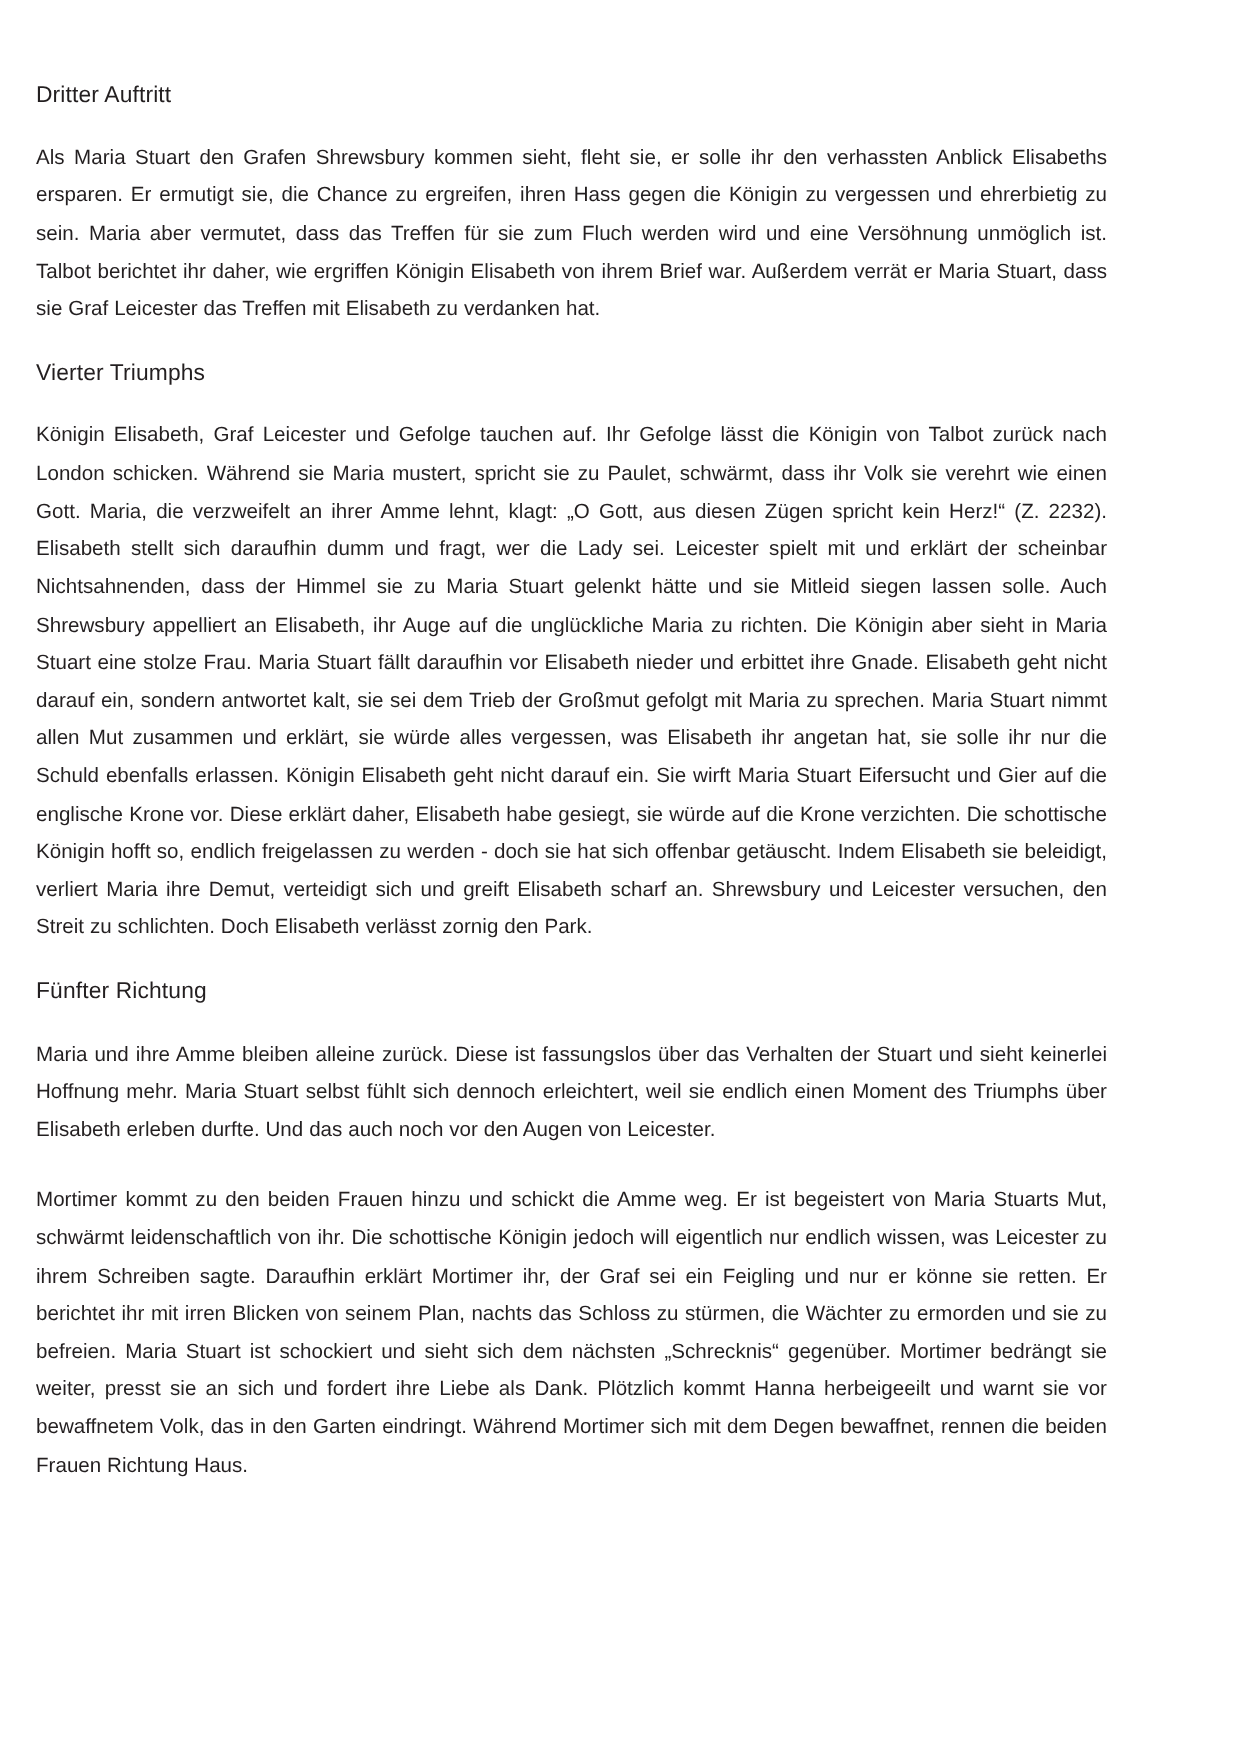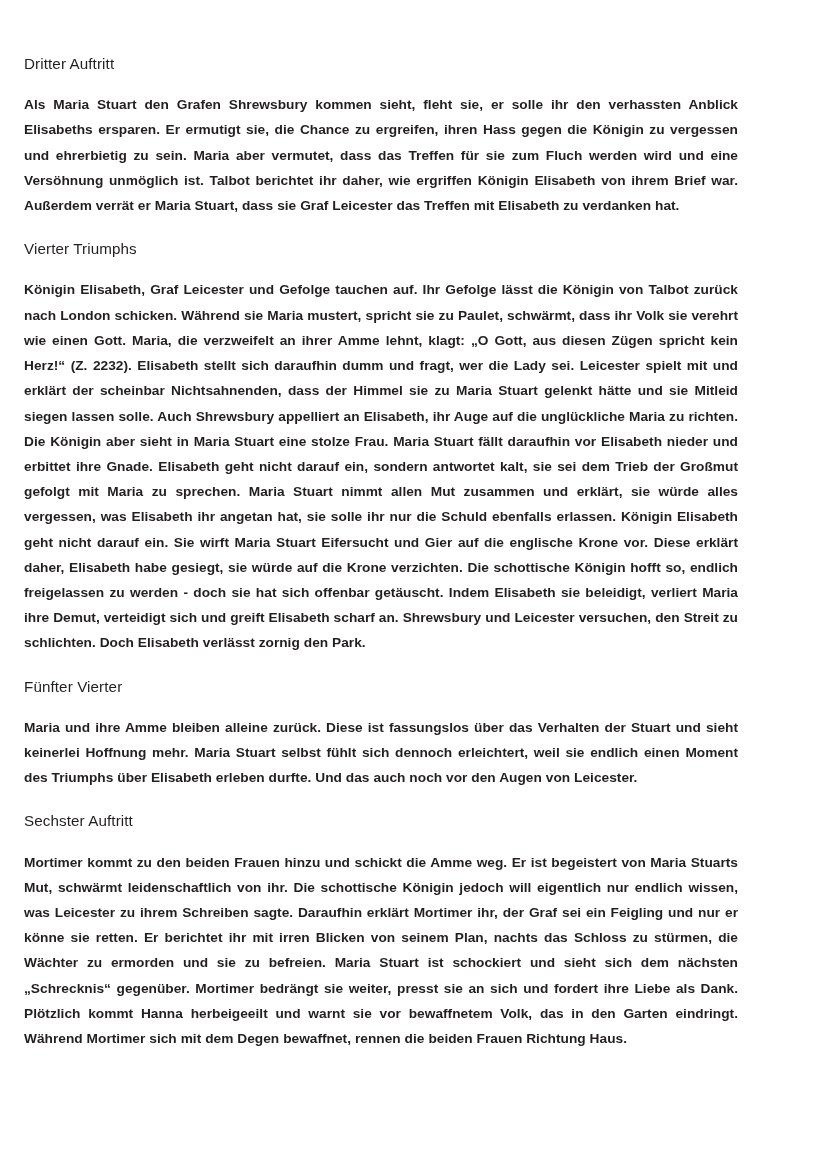--- a/index.html
+++ b/index.html
@@ -33,21 +33,21 @@
     font-size: 15.2px;
     font-weight: 400;
     color: #231f20;
     margin: 0 0 19px 0;
     padding: 0;
     line-height: 1.2;
     letter-spacing: 0.1px;
   }
   p.scene-para {
     font-size: 13.7px;
-    font-weight: 700;
+    font-weight: 400;
     color: #231f20;
     margin: 0;
     padding: 0;
     text-align: justify;
     text-justify: inter-word;
     line-height: 25.2px;
     letter-spacing: 0.02px;
     word-spacing: 0.1px;
   }
   
@@ -66,23 +66,22 @@
       <h2 class="scene-heading">Dritter Auftritt</h2>
       <p class="scene-para">Als Maria Stuart den Grafen Shrewsbury kommen sieht, fleht sie, er solle ihr den verhassten Anblick Elisabeths ersparen. Er ermutigt sie, die Chance zu ergreifen, ihren Hass gegen die Königin zu vergessen und ehrerbietig zu sein. Maria aber vermutet, dass das Treffen für sie zum Fluch werden wird und eine Versöhnung unmöglich ist. Talbot berichtet ihr daher, wie ergriffen Königin Elisabeth von ihrem Brief war. Außerdem verrät er Maria Stuart, dass sie Graf Leicester das Treffen mit Elisabeth zu verdanken hat.</p>
     </section>
 
     <section class="scene-section">
       <h2 class="scene-heading">Vierter Triumphs</h2>
       <p class="scene-para">Königin Elisabeth, Graf Leicester und Gefolge tauchen auf. Ihr Gefolge lässt die Königin von Talbot zurück nach London schicken. Während sie Maria mustert, spricht sie zu Paulet, schwärmt, dass ihr Volk sie verehrt wie einen Gott. Maria, die verzweifelt an ihrer Amme lehnt, klagt: „O Gott, aus diesen Zügen spricht kein Herz!“ (Z. 2232). Elisabeth stellt sich daraufhin dumm und fragt, wer die Lady sei. Leicester spielt mit und erklärt der scheinbar Nichtsahnenden, dass der Himmel sie zu Maria Stuart gelenkt hätte und sie Mitleid siegen lassen solle. Auch Shrewsbury appelliert an Elisabeth, ihr Auge auf die unglückliche Maria zu richten. Die Königin aber sieht in Maria Stuart eine stolze Frau. Maria Stuart fällt daraufhin vor Elisabeth nieder und erbittet ihre Gnade. Elisabeth geht nicht darauf ein, sondern antwortet kalt, sie sei dem Trieb der Großmut gefolgt mit Maria zu sprechen. Maria Stuart nimmt allen Mut zusammen und erklärt, sie würde alles vergessen, was Elisabeth ihr angetan hat, sie solle ihr nur die Schuld ebenfalls erlassen. Königin Elisabeth geht nicht darauf ein. Sie wirft Maria Stuart Eifersucht und Gier auf die englische Krone vor. Diese erklärt daher, Elisabeth habe gesiegt, sie würde auf die Krone verzichten. Die schottische Königin hofft so, endlich freigelassen zu werden - doch sie hat sich offenbar getäuscht. Indem Elisabeth sie beleidigt, verliert Maria ihre Demut, verteidigt sich und greift Elisabeth scharf an. Shrewsbury und Leicester versuchen, den Streit zu schlichten. Doch Elisabeth verlässt zornig den Park.</p>
     </section>
 
     <section class="scene-section">
-      <h2 class="scene-heading">Fünfter Vierter</h2>
+      <h2 class="scene-heading">Fünfter Richtung</h2>
       <p class="scene-para">Maria und ihre Amme bleiben alleine zurück. Diese ist fassungslos über das Verhalten der Stuart und sieht keinerlei Hoffnung mehr. Maria Stuart selbst fühlt sich dennoch erleichtert, weil sie endlich einen Moment des Triumphs über Elisabeth erleben durfte. Und das auch noch vor den Augen von Leicester.</p>
     </section>
 
     <section class="scene-section">
-      <h2 class="scene-heading">Sechster Auftritt</h2>
       <p class="scene-para">Mortimer kommt zu den beiden Frauen hinzu und schickt die Amme weg. Er ist begeistert von Maria Stuarts Mut, schwärmt leidenschaftlich von ihr. Die schottische Königin jedoch will eigentlich nur endlich wissen, was Leicester zu ihrem Schreiben sagte. Daraufhin erklärt Mortimer ihr, der Graf sei ein Feigling und nur er könne sie retten. Er berichtet ihr mit irren Blicken von seinem Plan, nachts das Schloss zu stürmen, die Wächter zu ermorden und sie zu befreien. Maria Stuart ist schockiert und sieht sich dem nächsten „Schrecknis“ gegenüber. Mortimer bedrängt sie weiter, presst sie an sich und fordert ihre Liebe als Dank. Plötzlich kommt Hanna herbeigeeilt und warnt sie vor bewaffnetem Volk, das in den Garten eindringt. Während Mortimer sich mit dem Degen bewaffnet, rennen die beiden Frauen Richtung Haus.</p>
     </section>
 
   </div>
 </div>
 
 </body></html>

